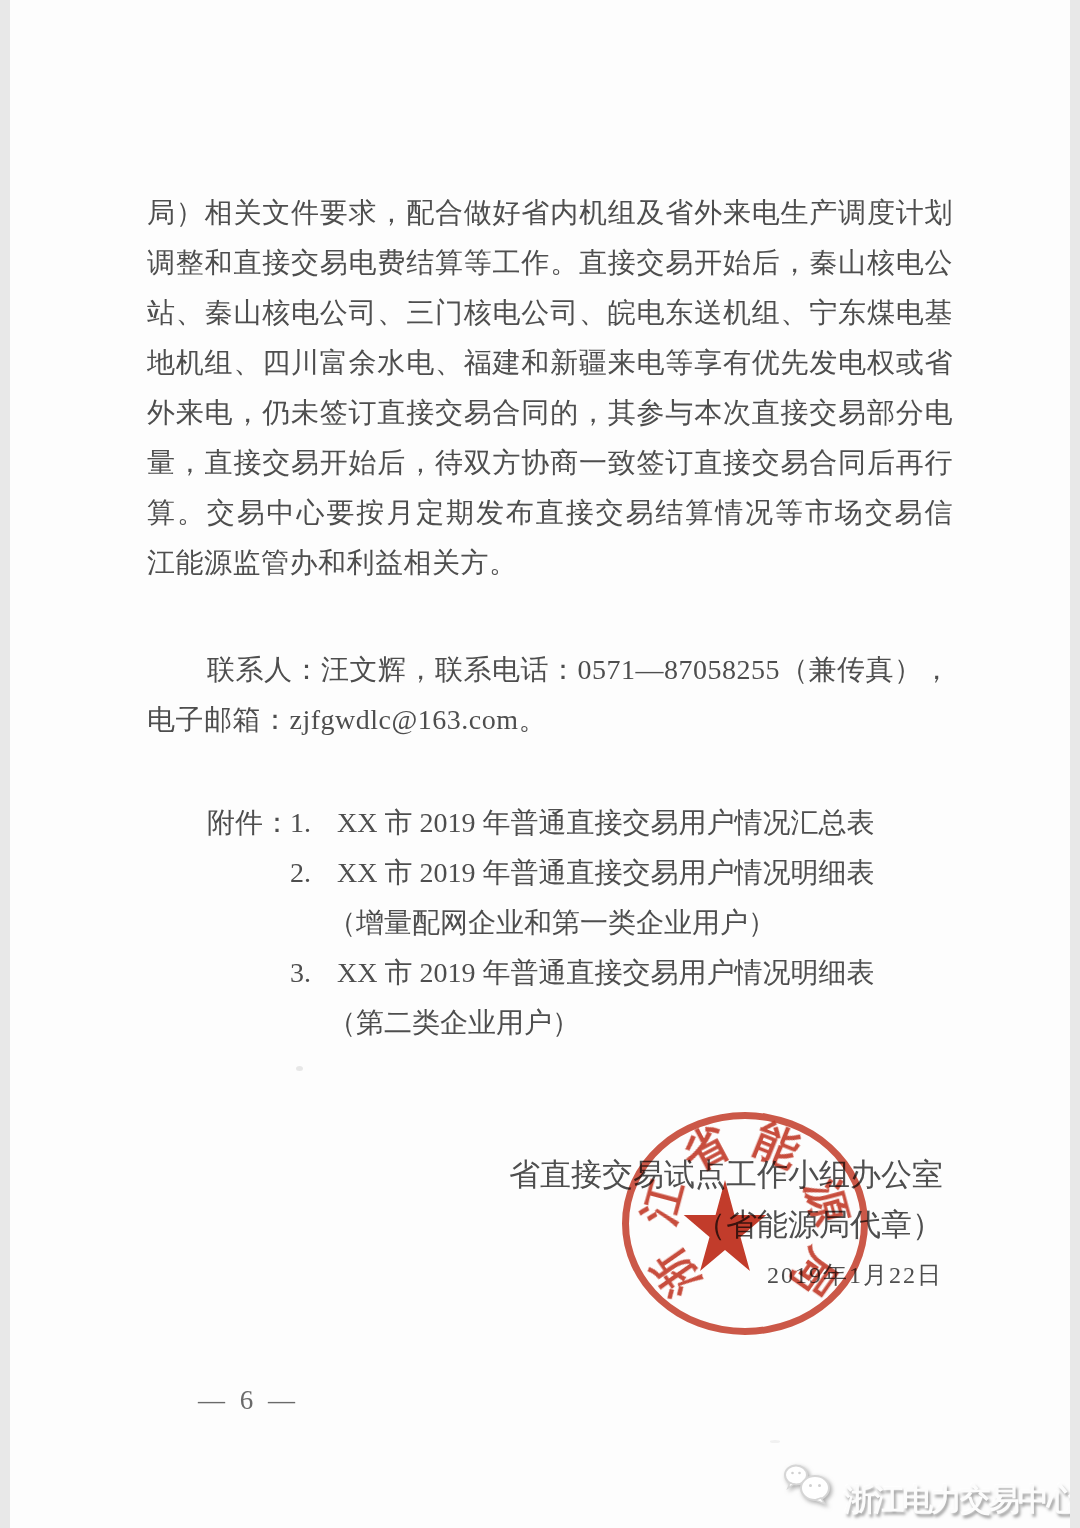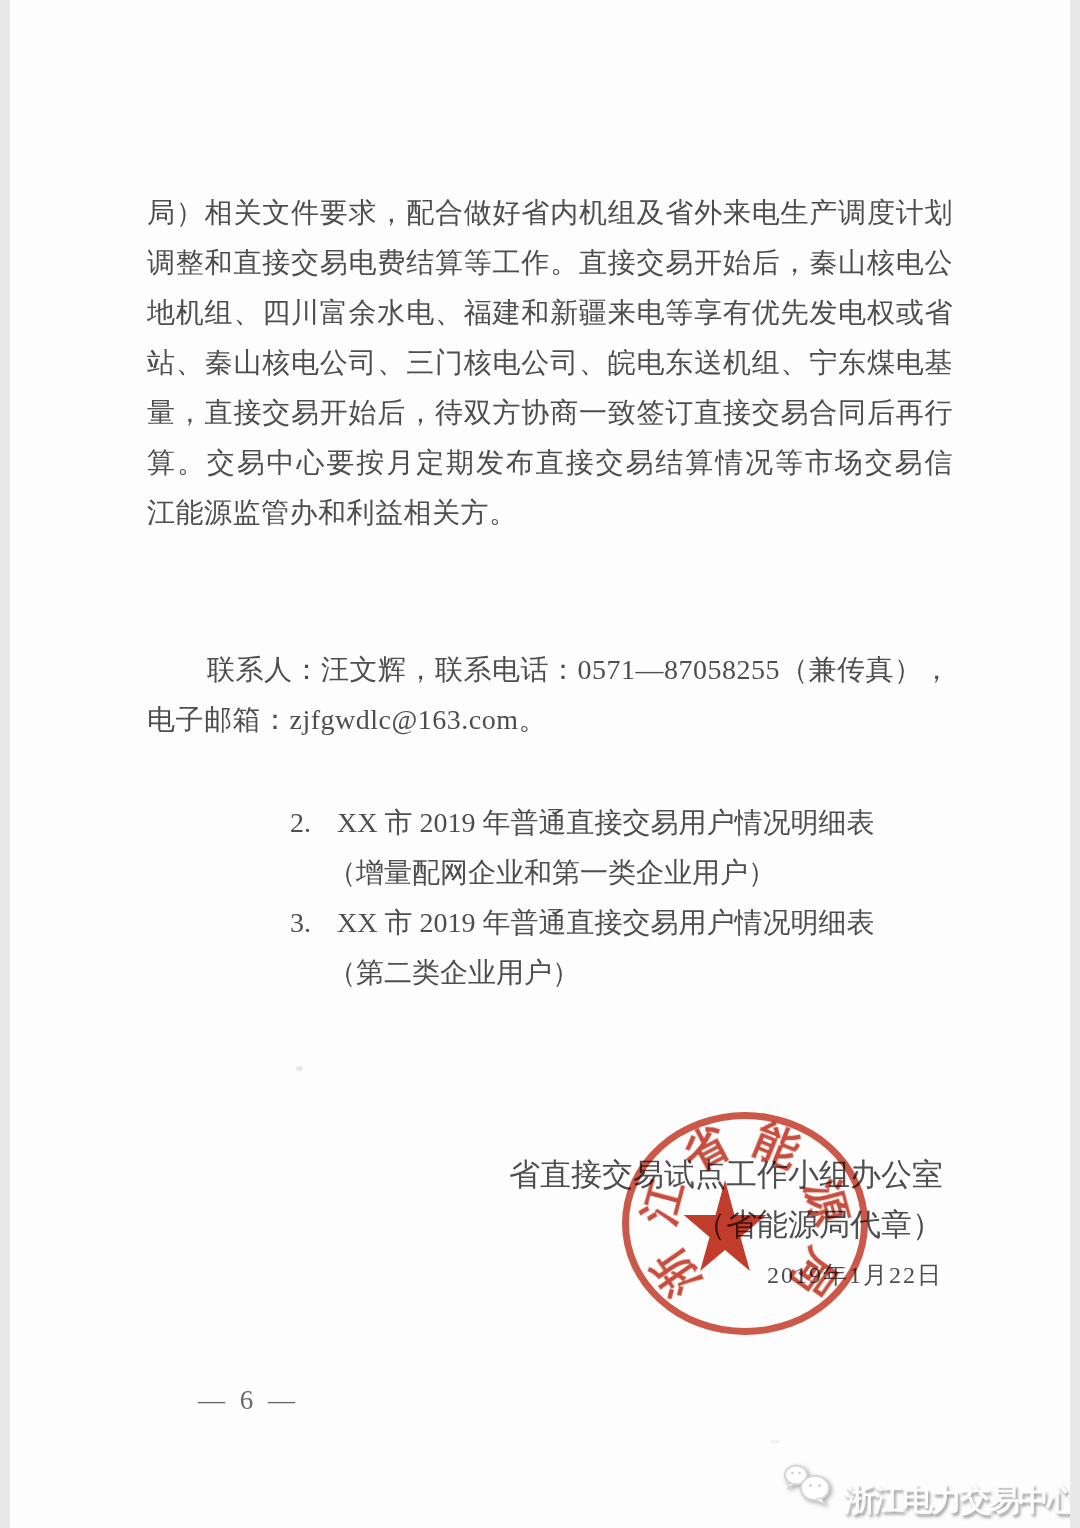--- a/index.html
+++ b/index.html
@@ -88,33 +88,39 @@
   .speck.s2 { left:760px; top:1440px; width:10px; height:3px; opacity:0.35; }
 </style>
 </head>
 <body>
 
 <div class="page">
 
   <div class="para">
     <div class="tline j">局）相关文件要求，配合做好省内机组及省外来电生产调度计划</div>
     <div class="tline j">调整和直接交易电费结算等工作。直接交易开始后，秦山核电公司</div>
+    <div class="tline j">站、秦山核电公司、三门核电公司、皖电东送机组、宁东煤电基</div>
     <div class="tline j">地机组、四川富余水电、福建和新疆来电等享有优先发电权或省</div>
-    <div class="tline j">站、秦山核电公司、三门核电公司、皖电东送机组、宁东煤电基</div>
+    <div class="tline j">外来电，仍未签订直接交易合同的，其参与本次直接交易部分电</div>
     <div class="tline j">量，直接交易开始后，待双方协商一致签订直接交易合同后再行结</div>
     <div class="tline j">算。交易中心要按月定期发布直接交易结算情况等市场交易信</div>
     <div class="tline">江能源监管办和利益相关方。</div>
   </div>
 
   <div class="contact">
     <div class="tline indent">联系人：汪文辉，联系电话：0571—87058255（兼传真），</div>
     <div class="tline">电子邮箱：zjfgwdlc@163.com。</div>
   </div>
 
   <div class="attachments">
+    <div class="att-row">
+      <span class="att-label">附件：</span>
+      <span class="att-num">1.</span>
+      <span class="att-text">XX 市 2019 年普通直接交易用户情况汇总表</span>
+    </div>
     <div class="att-row">
       <span class="att-num">2.</span>
       <span class="att-text">XX 市 2019 年普通直接交易用户情况明细表</span>
     </div>
     <div class="att-row">
       <span class="att-text cont">（增量配网企业和第一类企业用户）</span>
     </div>
     <div class="att-row">
       <span class="att-num">3.</span>
       <span class="att-text">XX 市 2019 年普通直接交易用户情况明细表</span>

